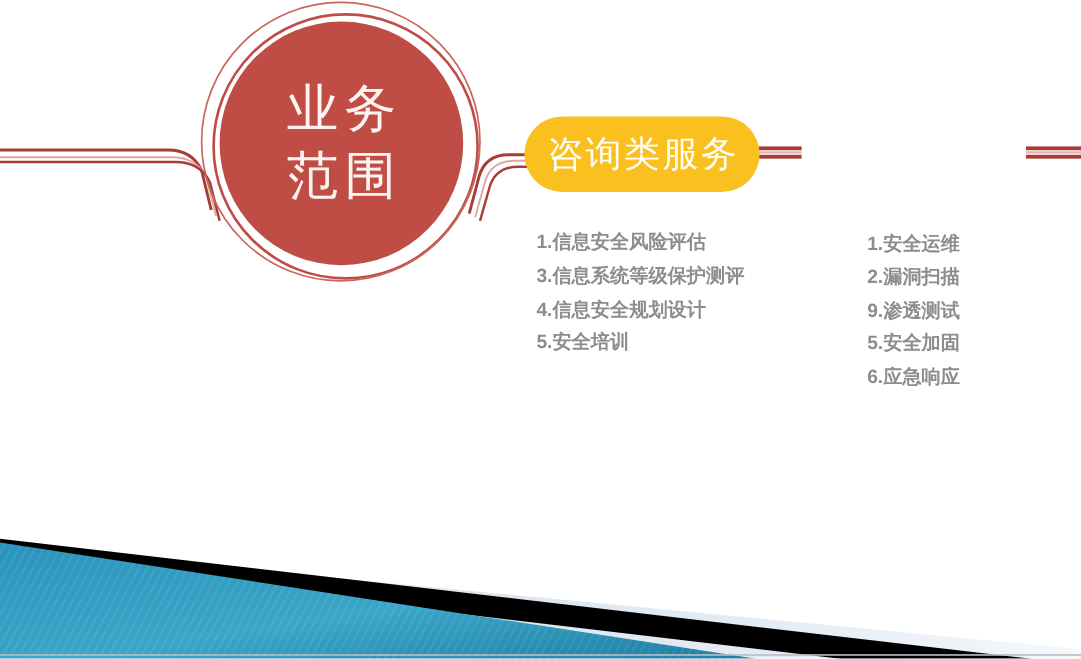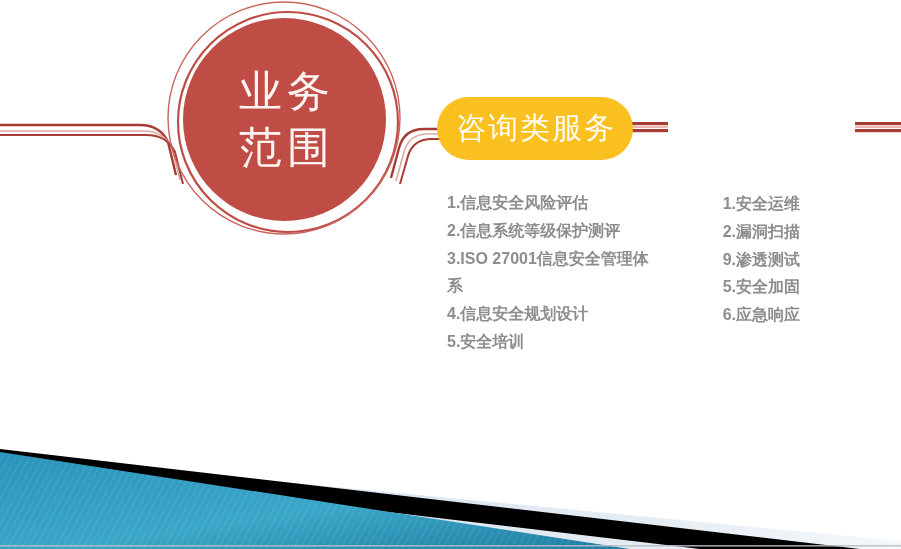--- a/index.html
+++ b/index.html
@@ -135,22 +135,21 @@
     <div class="circle-line">范围</div>
   </div>
 
   <div class="pill pill-consulting">
     <span class="pill-label">咨询类服务</span>
   </div>
 
 
   <div class="list-col list-consulting">
     <div class="list-item">1.信息安全风险评估</div>
-    <div class="list-item">2.信息系统等级保护测评</div>
-    <div class="list-item">3.ISO 27001信息安全管理体系</div>
+    <div class="list-item">3.信息系统等级保护测评</div>
     <div class="list-item">4.信息安全规划设计</div>
     <div class="list-item">5.安全培训</div>
   </div>
 
   <div class="list-col list-basic">
     <div class="list-item">1.安全运维</div>
     <div class="list-item">2.漏洞扫描</div>
     <div class="list-item">9.渗透测试</div>
     <div class="list-item">5.安全加固</div>
     <div class="list-item">6.应急响应</div>

